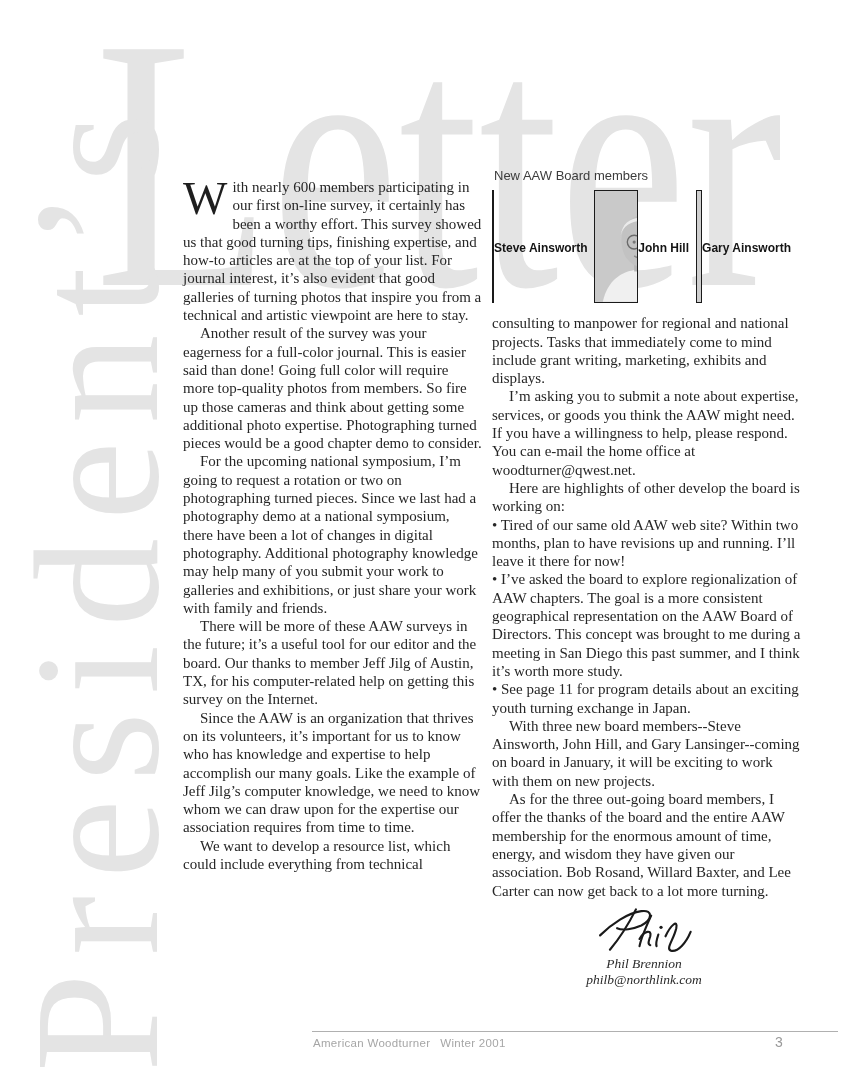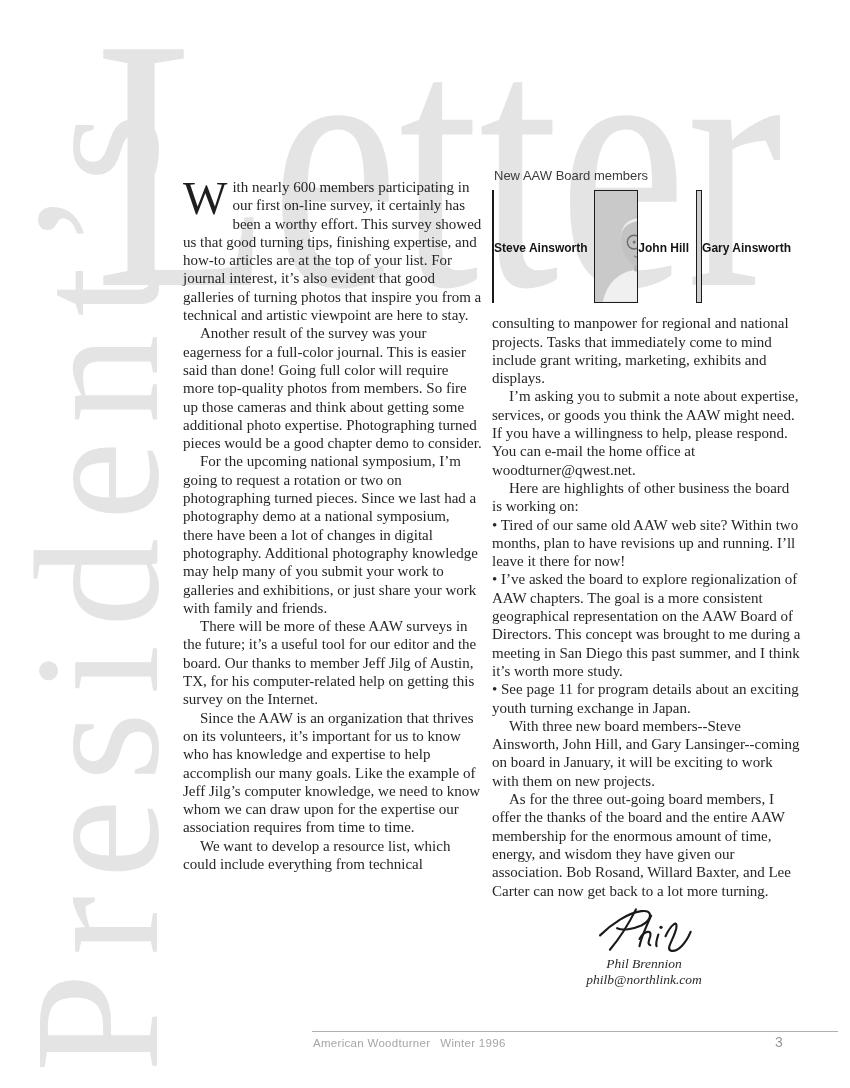--- a/index.html
+++ b/index.html
@@ -118,21 +118,21 @@
             <path d="M41,66 Q47,70 53,66" stroke="#787878" stroke-width="1.5" fill="none"></path>
           </svg>
         </div>
         <figcaption>Gary Ainsworth</figcaption>
       </figure>
     </div>
 
     <div class="right-body">
       <p>consulting to manpower for regional and national projects. Tasks that immediately come to mind include grant writing, marketing, exhibits and displays.</p>
       <p class="ind">I’m asking you to submit a note about expertise, services, or goods you think the AAW might need. If  you have a willingness to help, please respond. You can e-mail the home office at woodturner@qwest.net.</p>
-      <p class="ind">Here are highlights of other business the board is working on:</p>
+      <p class="ind">Here are highlights of other develop the board is working on:</p>
       <p>•  Tired of our same old AAW web site? Within two months,  plan to have revisions up and running.  I’ll leave it there for now!</p>
       <p>•  I’ve asked the board to explore regionalization of AAW chapters. The goal is a more consistent geographical representation on the  AAW Board of Directors.  This concept was brought to me during a meeting in San Diego this past summer, and I think it’s worth more study.</p>
       <p>•  See page 11 for program details about an exciting youth turning exchange in Japan.</p>
       <p class="ind">With three new board members--Steve Ainsworth, John Hill, and Gary Lansinger--coming on board in January, it will be exciting to work with them on new projects.</p>
       <p class="ind">As for the three out-going board members, I offer the thanks of the board and the entire AAW membership for the enormous amount of time, energy, and wisdom they have given our association. Bob Rosand, Willard Baxter, and Lee Carter can now get back to a lot more turning.</p>
     </div>
 
     <div class="signature">
       <svg class="sig-script" width="104" height="52" viewBox="0 0 110 58">
         <g fill="none" stroke="#1a1a1a" stroke-width="2.4" stroke-linecap="round">
@@ -145,17 +145,17 @@
         </g>
         <circle cx="74" cy="26" r="1.8" fill="#1a1a1a"></circle>
       </svg>
       <div class="sig-name">Phil Brennion</div>
       <div class="sig-email">philb@northlink.com</div>
     </div>
   </div>
 
   <div class="footer-line"></div>
   <div class="footer-text">
-    <span>American Woodturner</span><span class="issue">Winter 1996</span>
+    <span>American Woodturner</span><span class="issue">Winter 2001</span>
   </div>
   <div class="page-number">3</div>
 
 </div>
 
 </body></html>

